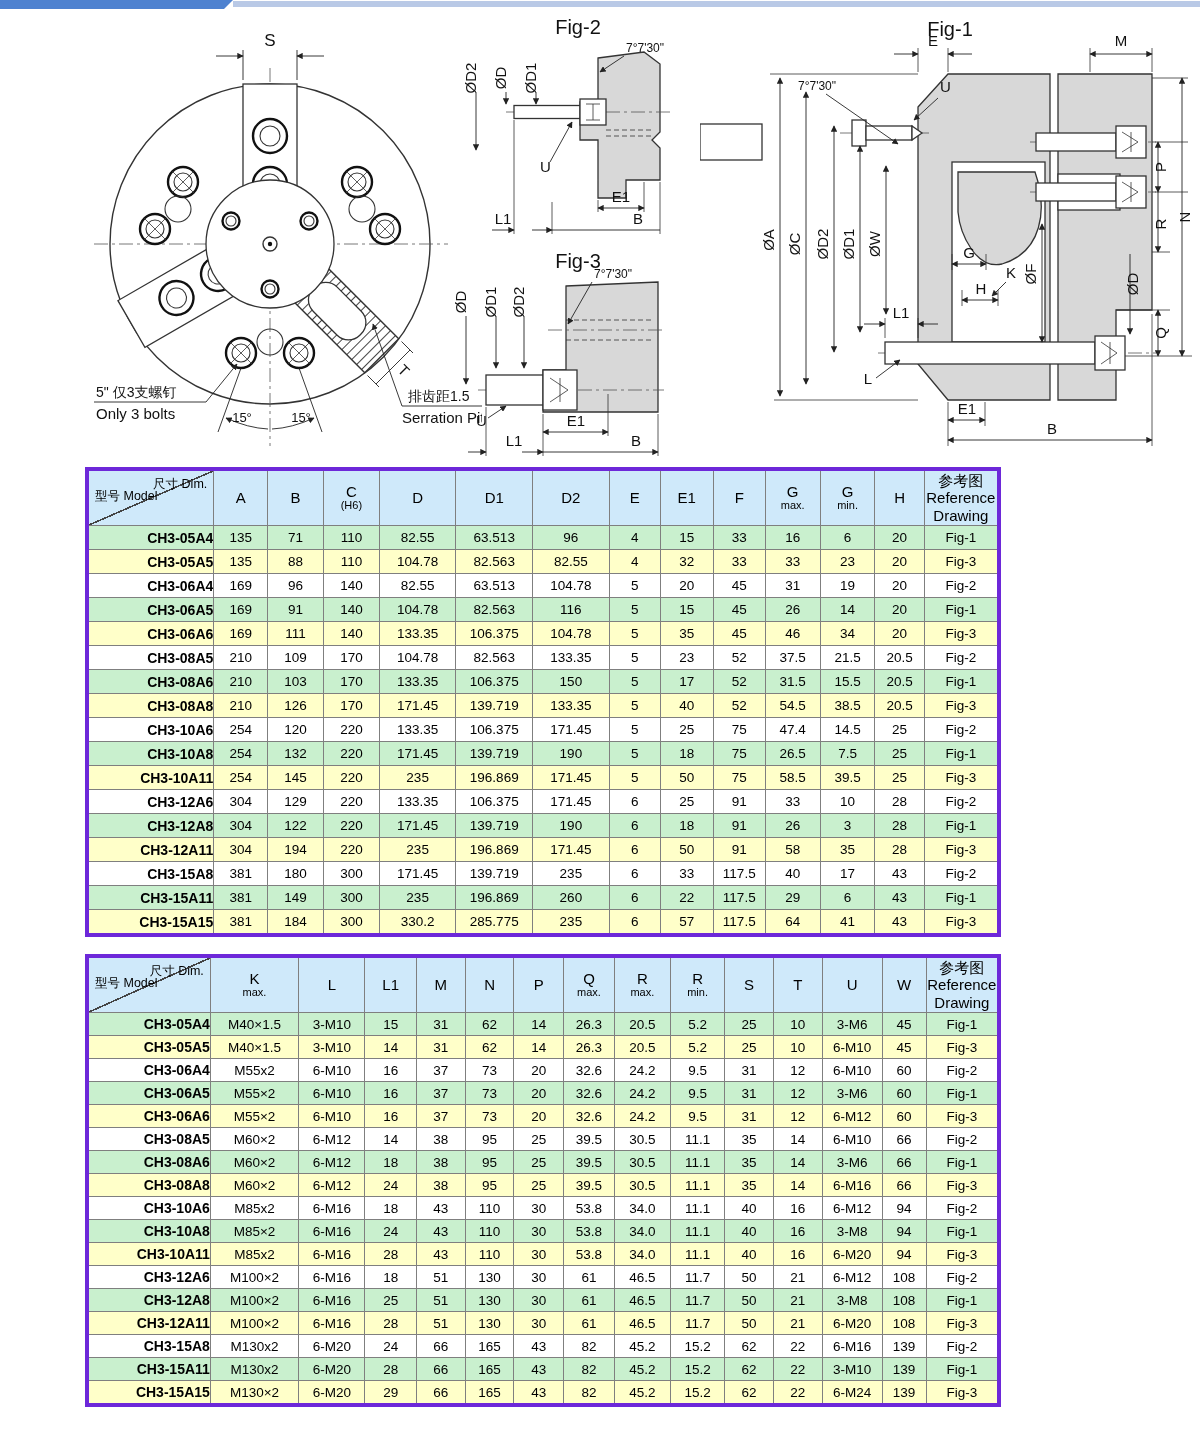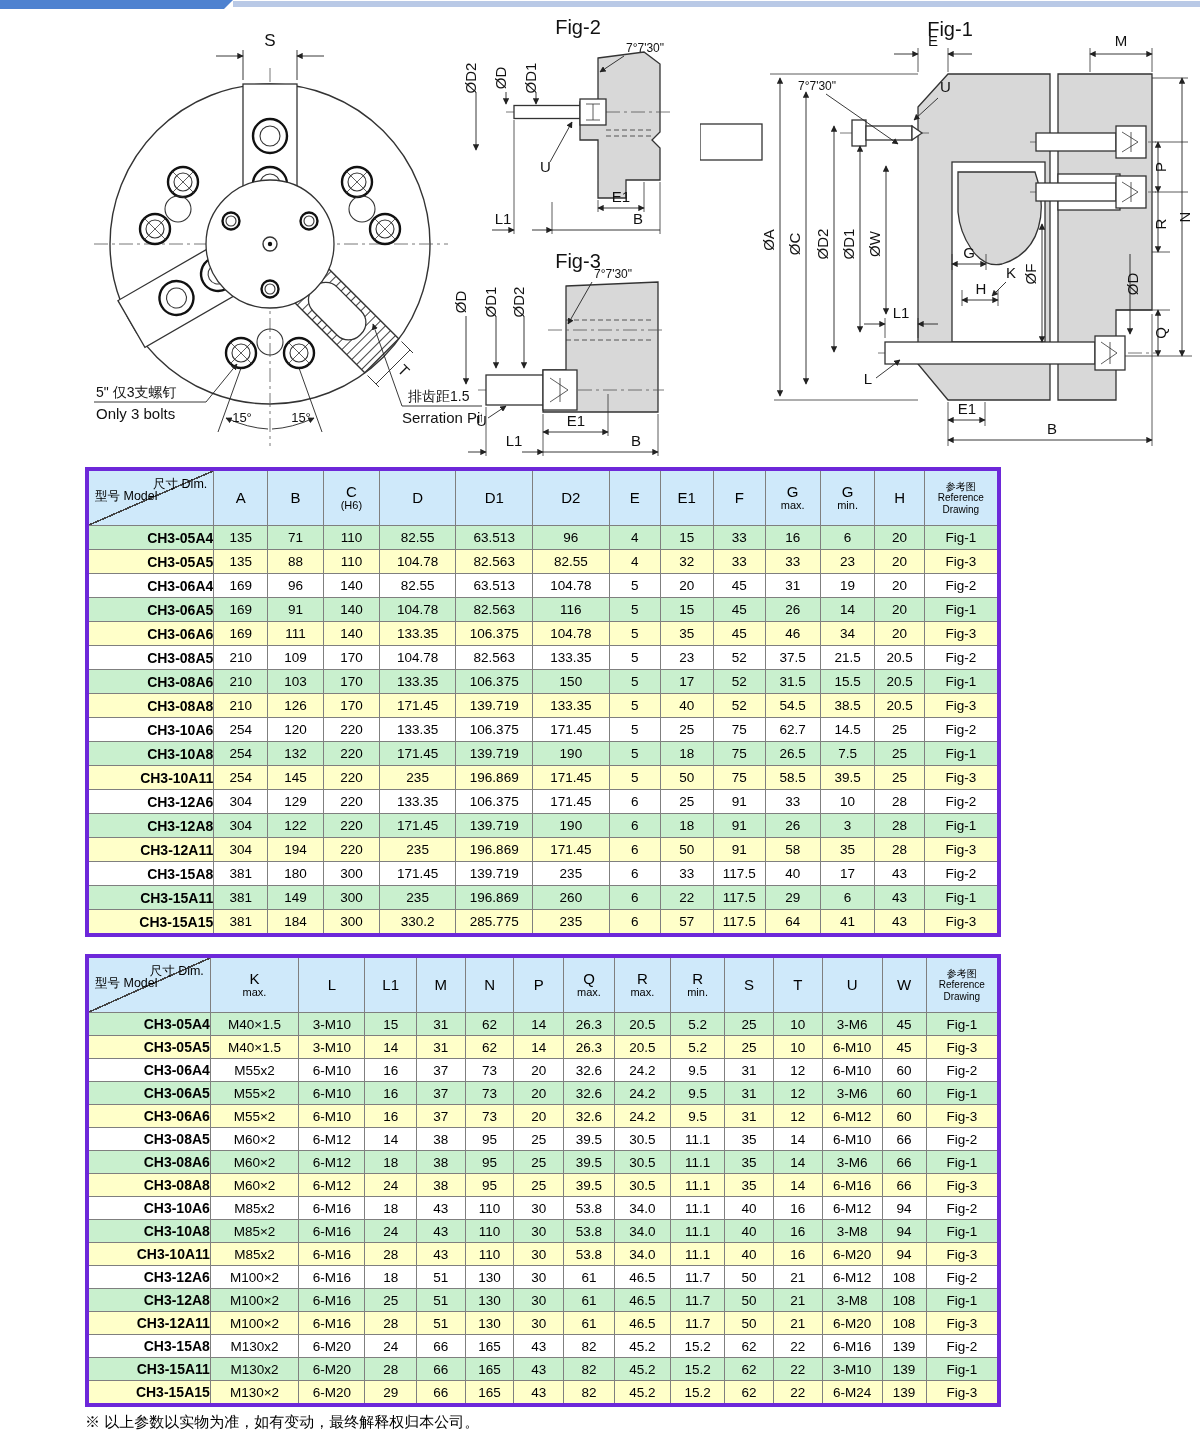--- a/index.html
+++ b/index.html
@@ -29,21 +29,21 @@
 
   
   .tablewrap{position:absolute;left:85px;top:467px;width:1032px;}
   table{border-collapse:collapse;table-layout:fixed;width:916px;
         border:4px solid #6d28d9;}
   th,td{border:1px solid #7f7f7f;text-align:center;vertical-align:middle;
         padding:0;overflow:hidden;white-space:nowrap;}
   thead th{background:#cfe9fa;height:54px;font-weight:normal;}
   .h-main{font-size:15px;line-height:1.05;}
   .h-sub{font-size:11px;line-height:1.05;}
-  .h-ref{font-size:10px;line-height:1.15;white-space:normal;}
+  .h-ref{font-size:15px;line-height:1.15;white-space:normal;}
   tbody td{height:23px;font-size:13.5px;}
   .t1 tbody td{height:23px;}
   .t2 tbody td{height:22px;}
   tbody td.model{font-weight:bold;font-size:14px;text-align:right;}
   tbody tr:nth-child(3n+1) td{background:#c9f0ce;}
   tbody tr:nth-child(3n+2) td{background:#ffffc9;}
   tbody tr:nth-child(3n)   td{background:#ffffff;}
   th.corner{position:relative;background-color:#cfe9fa;
     background-image:linear-gradient(to bottom right,transparent calc(50% - 0.8px),
       #444 calc(50% - 0.8px),#444 calc(50% + 0.8px),transparent calc(50% + 0.8px));}
@@ -520,21 +520,21 @@
           <td class="model">CH3-10A6</td>
           <td>254</td>
           <td>120</td>
           <td>220</td>
           <td>133.35</td>
           <td>106.375</td>
           <td>171.45</td>
           <td>5</td>
           <td>25</td>
           <td>75</td>
-          <td>62.7</td>
+          <td>47.4</td>
           <td>14.5</td>
           <td>25</td>
           <td>Fig-2</td>
         </tr>
         <tr>
           <td class="model">CH3-10A8</td>
           <td>254</td>
           <td>132</td>
           <td>220</td>
           <td>171.45</td>
@@ -1024,14 +1024,13 @@
           <td>15.2</td>
           <td>62</td>
           <td>22</td>
           <td>6-M24</td>
           <td>139</td>
           <td>Fig-3</td>
         </tr>
       </tbody>
   </table>
 
-  <div class="footnote">※ 以上参数以实物为准，如有变动，最终解释权归本公司。</div>
 </div>
 
 </body></html>

